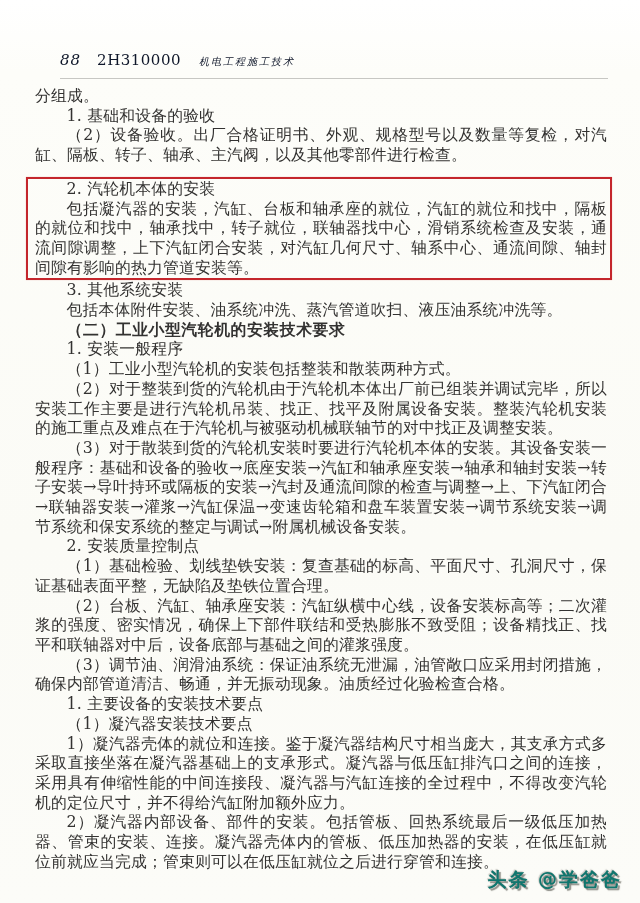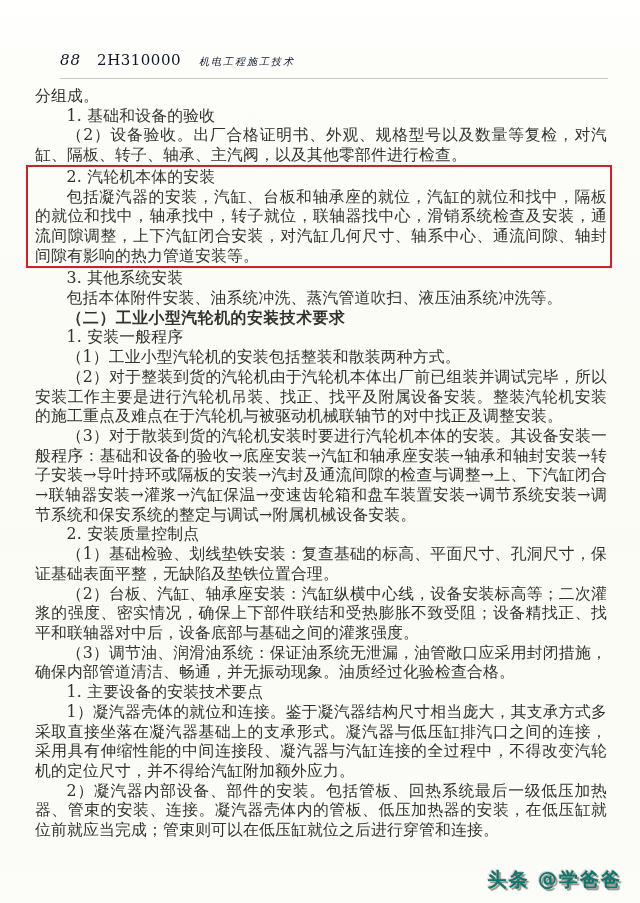--- a/index.html
+++ b/index.html
@@ -46,21 +46,21 @@
   }
   .blk { margin: 0; text-indent: 2em; }
   .noindent { text-indent: 0; }
   .hb {
     font-family: "DejaVu Sans", "Liberation Sans", sans-serif;
     font-weight: bold;
     letter-spacing: 0.6px;
   }
   .highlight-box {
     border: 2px solid #c4262c;
-    margin: 0 -5px 0 -9px;
+    margin: 12px -5px 0 -9px;
     padding: 0 3px 1px 7px;
     box-shadow: 0 0 1px rgba(196,38,44,0.35);
   }
   .watermark {
     position: absolute;
     right: 18px; bottom: 10px;
     font-family: "DejaVu Sans", "Liberation Sans", sans-serif;
     font-weight: bold;
     font-size: 19px;
     letter-spacing: 2px;
@@ -94,17 +94,18 @@
   <p class="blk hb">（二）工业小型汽轮机的安装技术要求</p>
   <p class="blk">1. 安装一般程序</p>
   <p class="blk">（1）工业小型汽轮机的安装包括整装和散装两种方式。</p>
   <p class="blk">（2）对于整装到货的汽轮机由于汽轮机本体出厂前已组装并调试完毕，所以安装工作主要是进行汽轮机吊装、找正、找平及附属设备安装。整装汽轮机安装的施工重点及难点在于汽轮机与被驱动机械联轴节的对中找正及调整安装。</p>
   <p class="blk">（3）对于散装到货的汽轮机安装时要进行汽轮机本体的安装。其设备安装一般程序：基础和设备的验收→底座安装→汽缸和轴承座安装→轴承和轴封安装→转子安装→导叶持环或隔板的安装→汽封及通流间隙的检查与调整→上、下汽缸闭合→联轴器安装→灌浆→汽缸保温→变速齿轮箱和盘车装置安装→调节系统安装→调节系统和保安系统的整定与调试→附属机械设备安装。</p>
   <p class="blk">2. 安装质量控制点</p>
   <p class="blk">（1）基础检验、划线垫铁安装：复查基础的标高、平面尺寸、孔洞尺寸，保证基础表面平整，无缺陷及垫铁位置合理。</p>
   <p class="blk">（2）台板、汽缸、轴承座安装：汽缸纵横中心线，设备安装标高等；二次灌浆的强度、密实情况，确保上下部件联结和受热膨胀不致受阻；设备精找正、找平和联轴器对中后，设备底部与基础之间的灌浆强度。</p>
   <p class="blk">（3）调节油、润滑油系统：保证油系统无泄漏，油管敞口应采用封闭措施，确保内部管道清洁、畅通，并无振动现象。油质经过化验检查合格。</p>
   <p class="blk">1. 主要设备的安装技术要点</p>
+  <p class="blk">（1）凝汽器安装技术要点</p>
   <p class="blk">1）凝汽器壳体的就位和连接。鉴于凝汽器结构尺寸相当庞大，其支承方式多采取直接坐落在凝汽器基础上的支承形式。凝汽器与低压缸排汽口之间的连接，采用具有伸缩性能的中间连接段、凝汽器与汽缸连接的全过程中，不得改变汽轮机的定位尺寸，并不得给汽缸附加额外应力。</p>
   <p class="blk">2）凝汽器内部设备、部件的安装。包括管板、回热系统最后一级低压加热器、管束的安装、连接。凝汽器壳体内的管板、低压加热器的安装，在低压缸就位前就应当完成；管束则可以在低压缸就位之后进行穿管和连接。</p>
 </div>
 
 <div class="watermark">头条 @学爸爸</div>
 
 </body></html>

